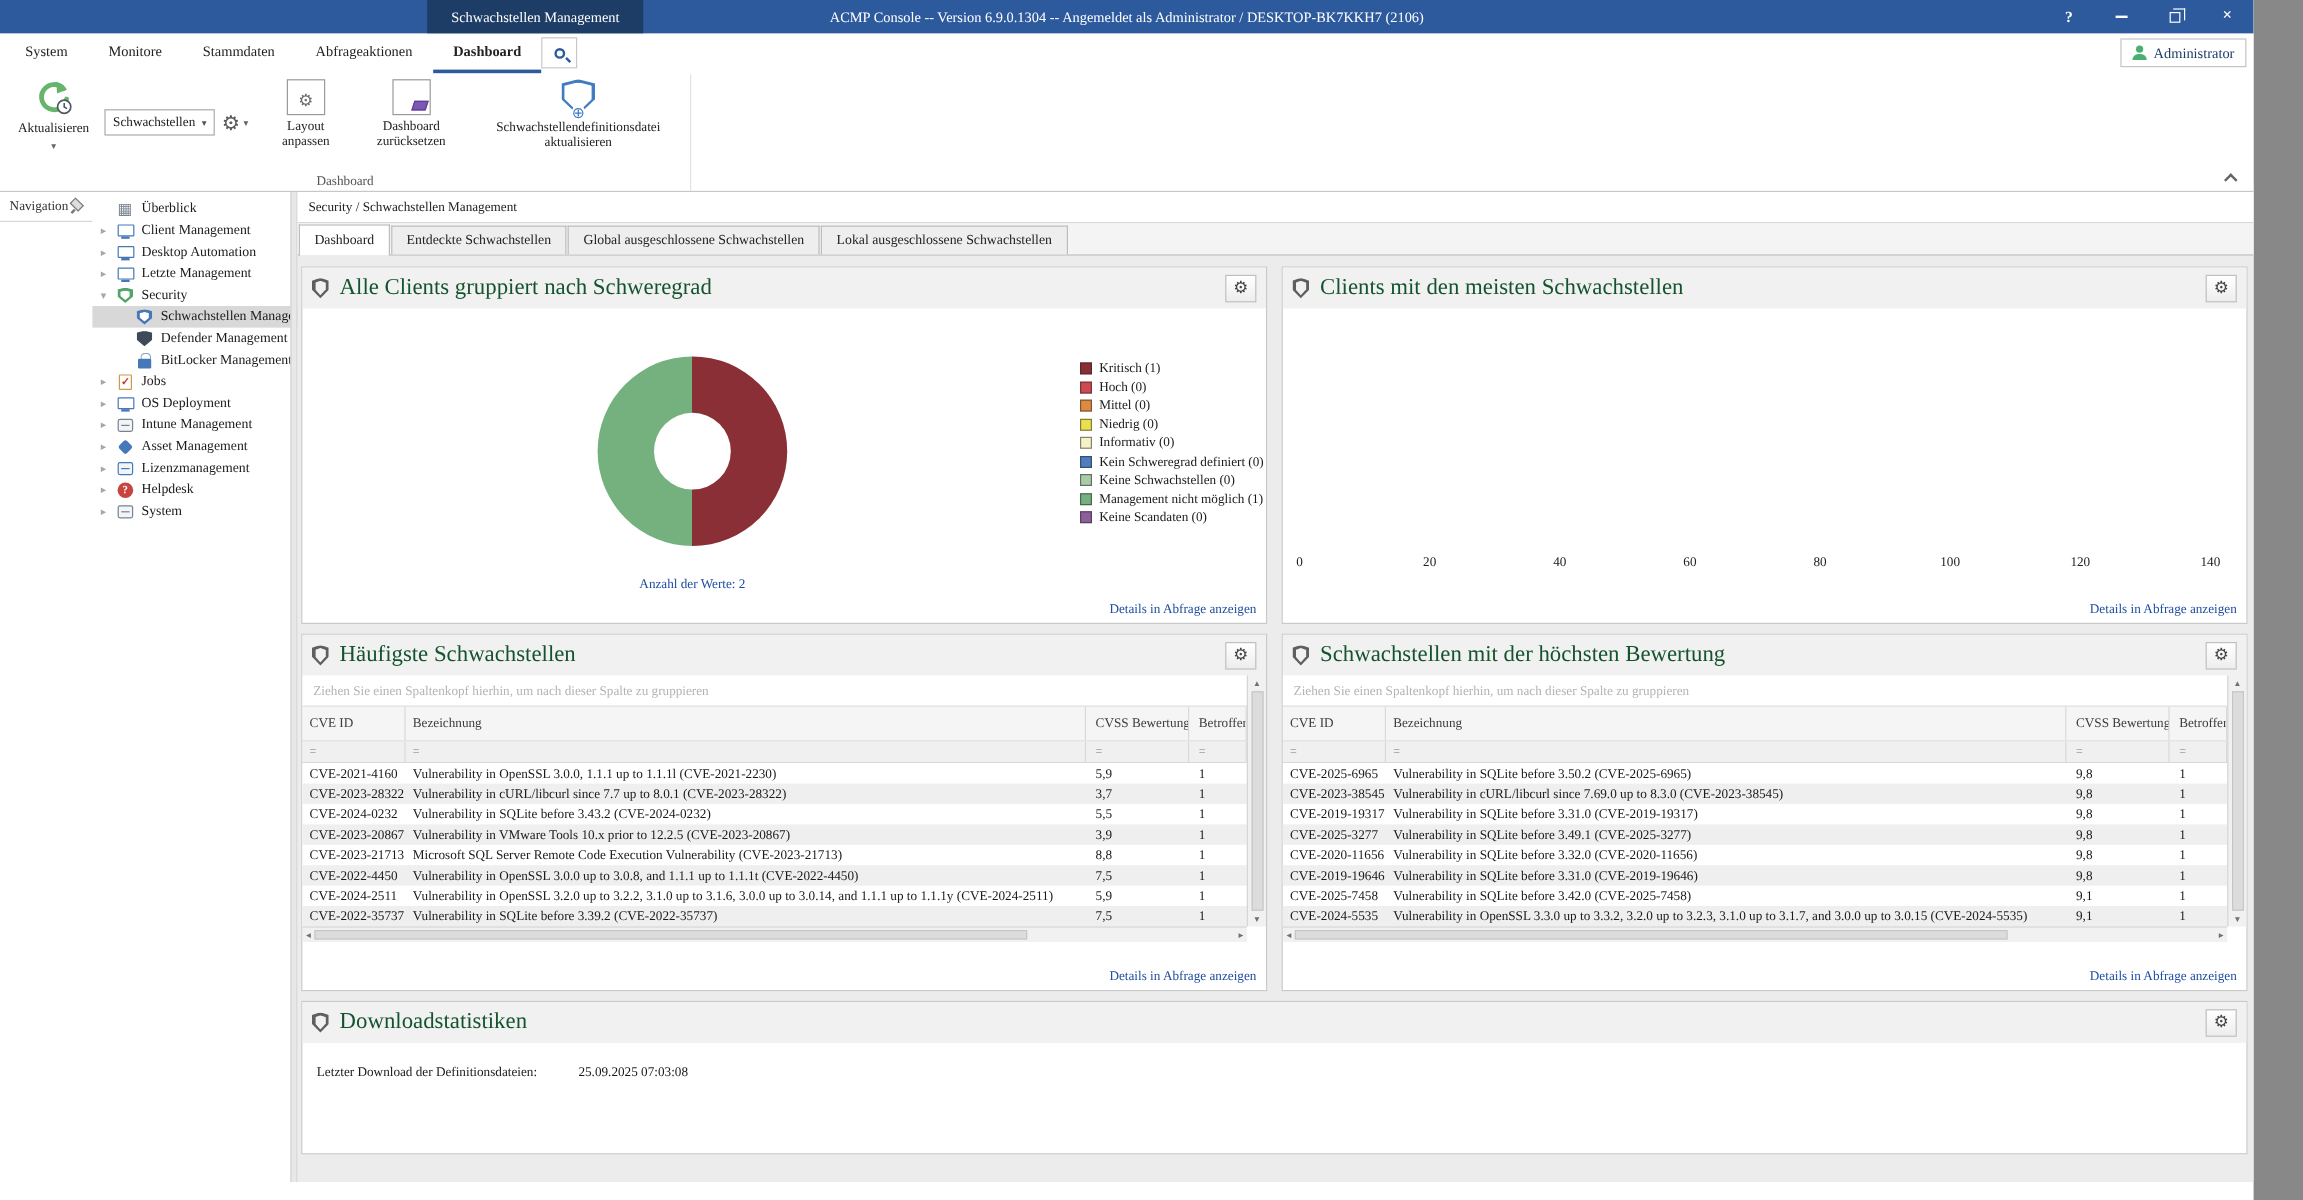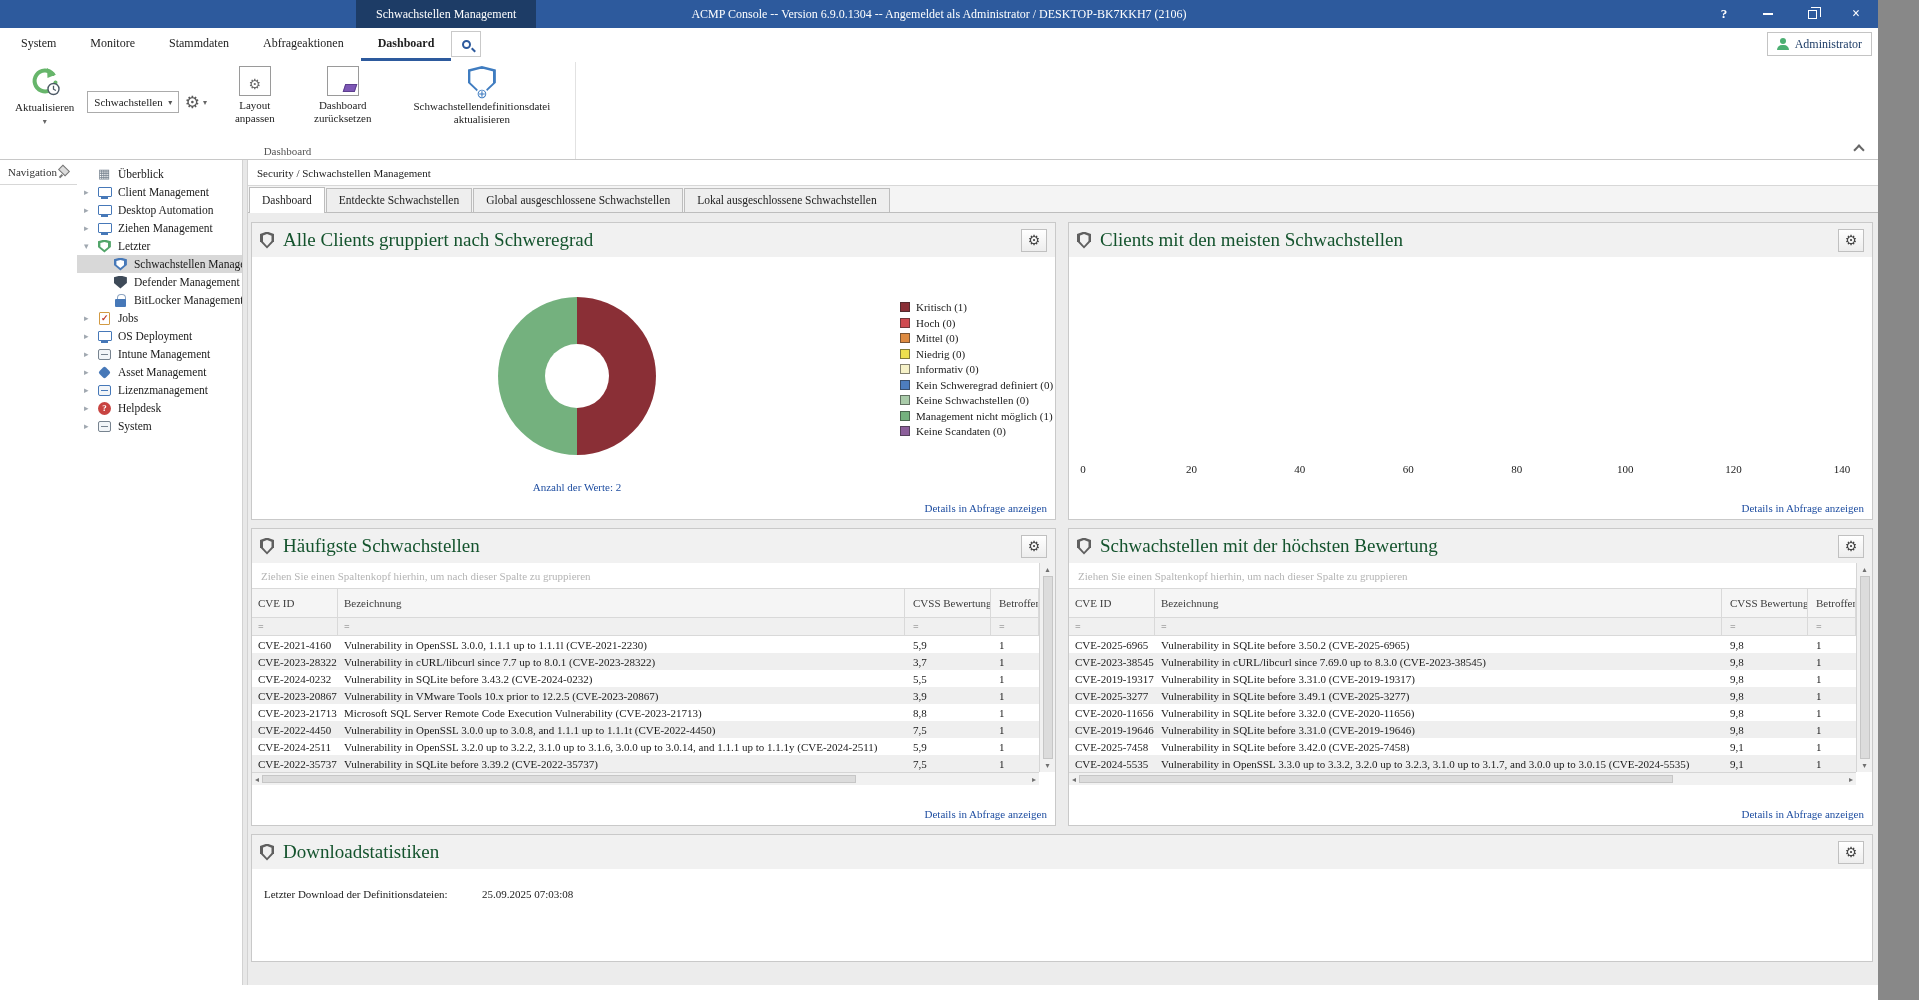--- a/index.html
+++ b/index.html
@@ -256,26 +256,26 @@
           <span class="nav-label">Client Management</span>
         </div>
           <div class="nav-item">
           <span class="chev">▸</span>
           <span class="ni shape-monitor c-blue"></span>
           <span class="nav-label">Desktop Automation</span>
         </div>
           <div class="nav-item">
           <span class="chev">▸</span>
           <span class="ni shape-monitor c-blue"></span>
-          <span class="nav-label">Ziehen Management</span>
+          <span class="nav-label">Letzte Management</span>
         </div>
           <div class="nav-item">
           <span class="chev">▾</span>
           <span class="ni shape-shield-o c-green"></span>
-          <span class="nav-label">Letzter</span>
+          <span class="nav-label">Security</span>
         </div>
           <div class="nav-item child selected">
 
           <span class="ni shape-shield-o c-blue"></span>
           <span class="nav-label">Schwachstellen Management</span>
         </div>
           <div class="nav-item child">
 
           <span class="ni shape-shield c-dark"></span>
           <span class="nav-label">Defender Management</span>

